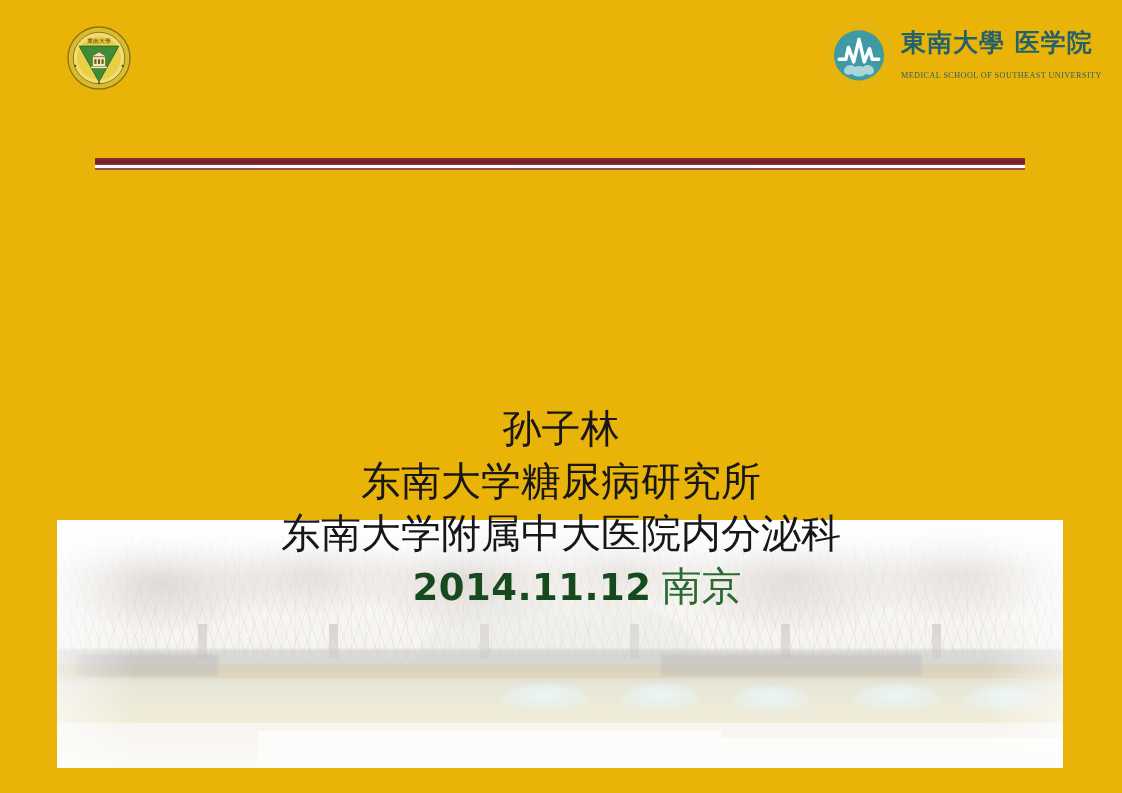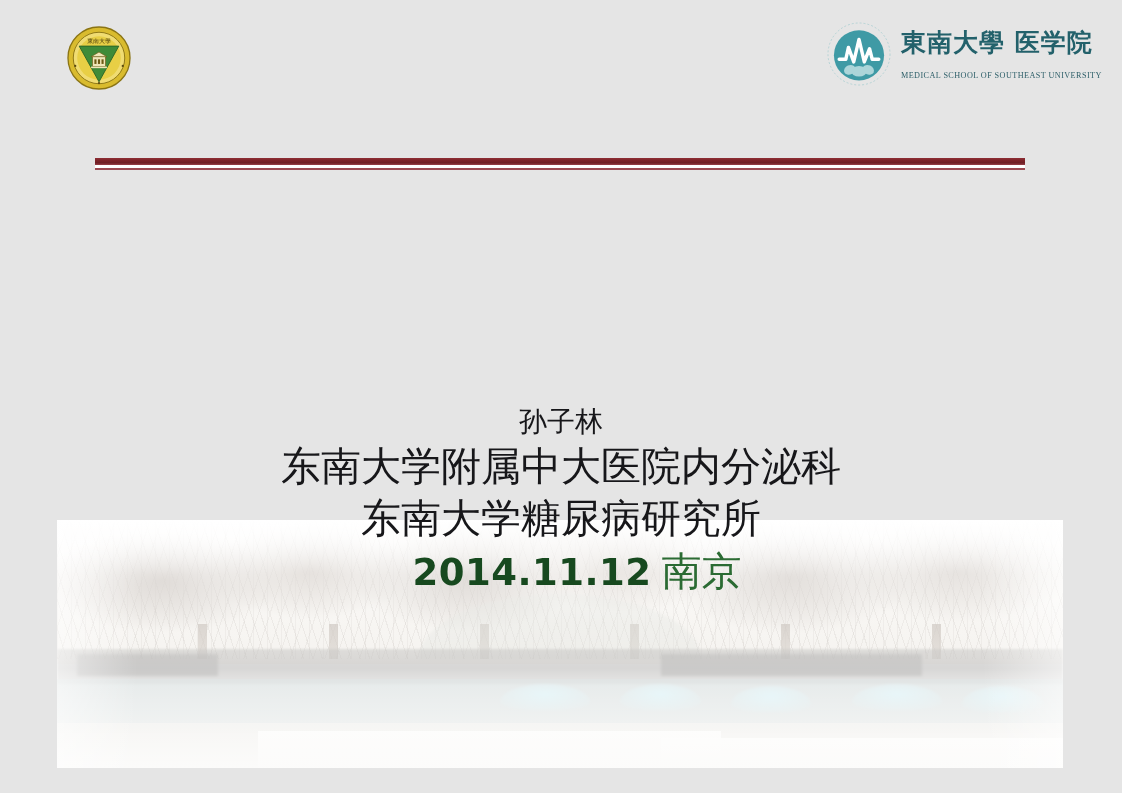--- a/index.html
+++ b/index.html
@@ -8,21 +8,21 @@
     background: #ffffff;
   }
   body {
     font-family: "Liberation Serif", "DejaVu Serif", serif;
   }
 
   #slide {
     position: relative;
     width: 1122px;
     height: 793px;
-    background: #e5e5e5;
+    background: #eab308;
     overflow: hidden;
   }
 
   
   .photo-strip {
     position: absolute;
     left: 57px;
     top: 520px;
     width: 1006px;
     height: 248px;
@@ -200,21 +200,21 @@
     left: 0; right: 0;
     top: 404px;
     text-align: center;
     font-family: "DejaVu Serif", "Liberation Serif", serif;
     color: #17171a;
   }
   .sub-line {
     line-height: 1.30;
     white-space: nowrap;
   }
-  .sub-name   { font-size: 28px; }
+  .sub-name   { font-size: 39px; }
   .sub-org1   { font-size: 40px; }
   .sub-org2   { font-size: 40px; }
   .sub-date {
     font-size: 39px;
     line-height: 1.34;
     white-space: nowrap;
     margin-top: 1px;
     padding-left: 32px;
   }
   .date-num {
@@ -319,20 +319,20 @@
 
   <div class="rule-wrap">
     <div class="rule-thick"></div>
     <div class="rule-gap"></div>
     <div class="rule-thin"></div>
   </div>
 
 
   <div class="subtitle">
     <div class="sub-line sub-name">孙子林</div>
+    <div class="sub-line sub-org1">东南大学糖尿病研究所</div>
     <div class="sub-line sub-org2">东南大学附属中大医院内分泌科</div>
-    <div class="sub-line sub-org1">东南大学糖尿病研究所</div>
     <div class="sub-date">
       <span class="date-num">2014.11.12</span><span class="date-city">南京</span>
     </div>
   </div>
 
 </div>
 
 </body></html>

